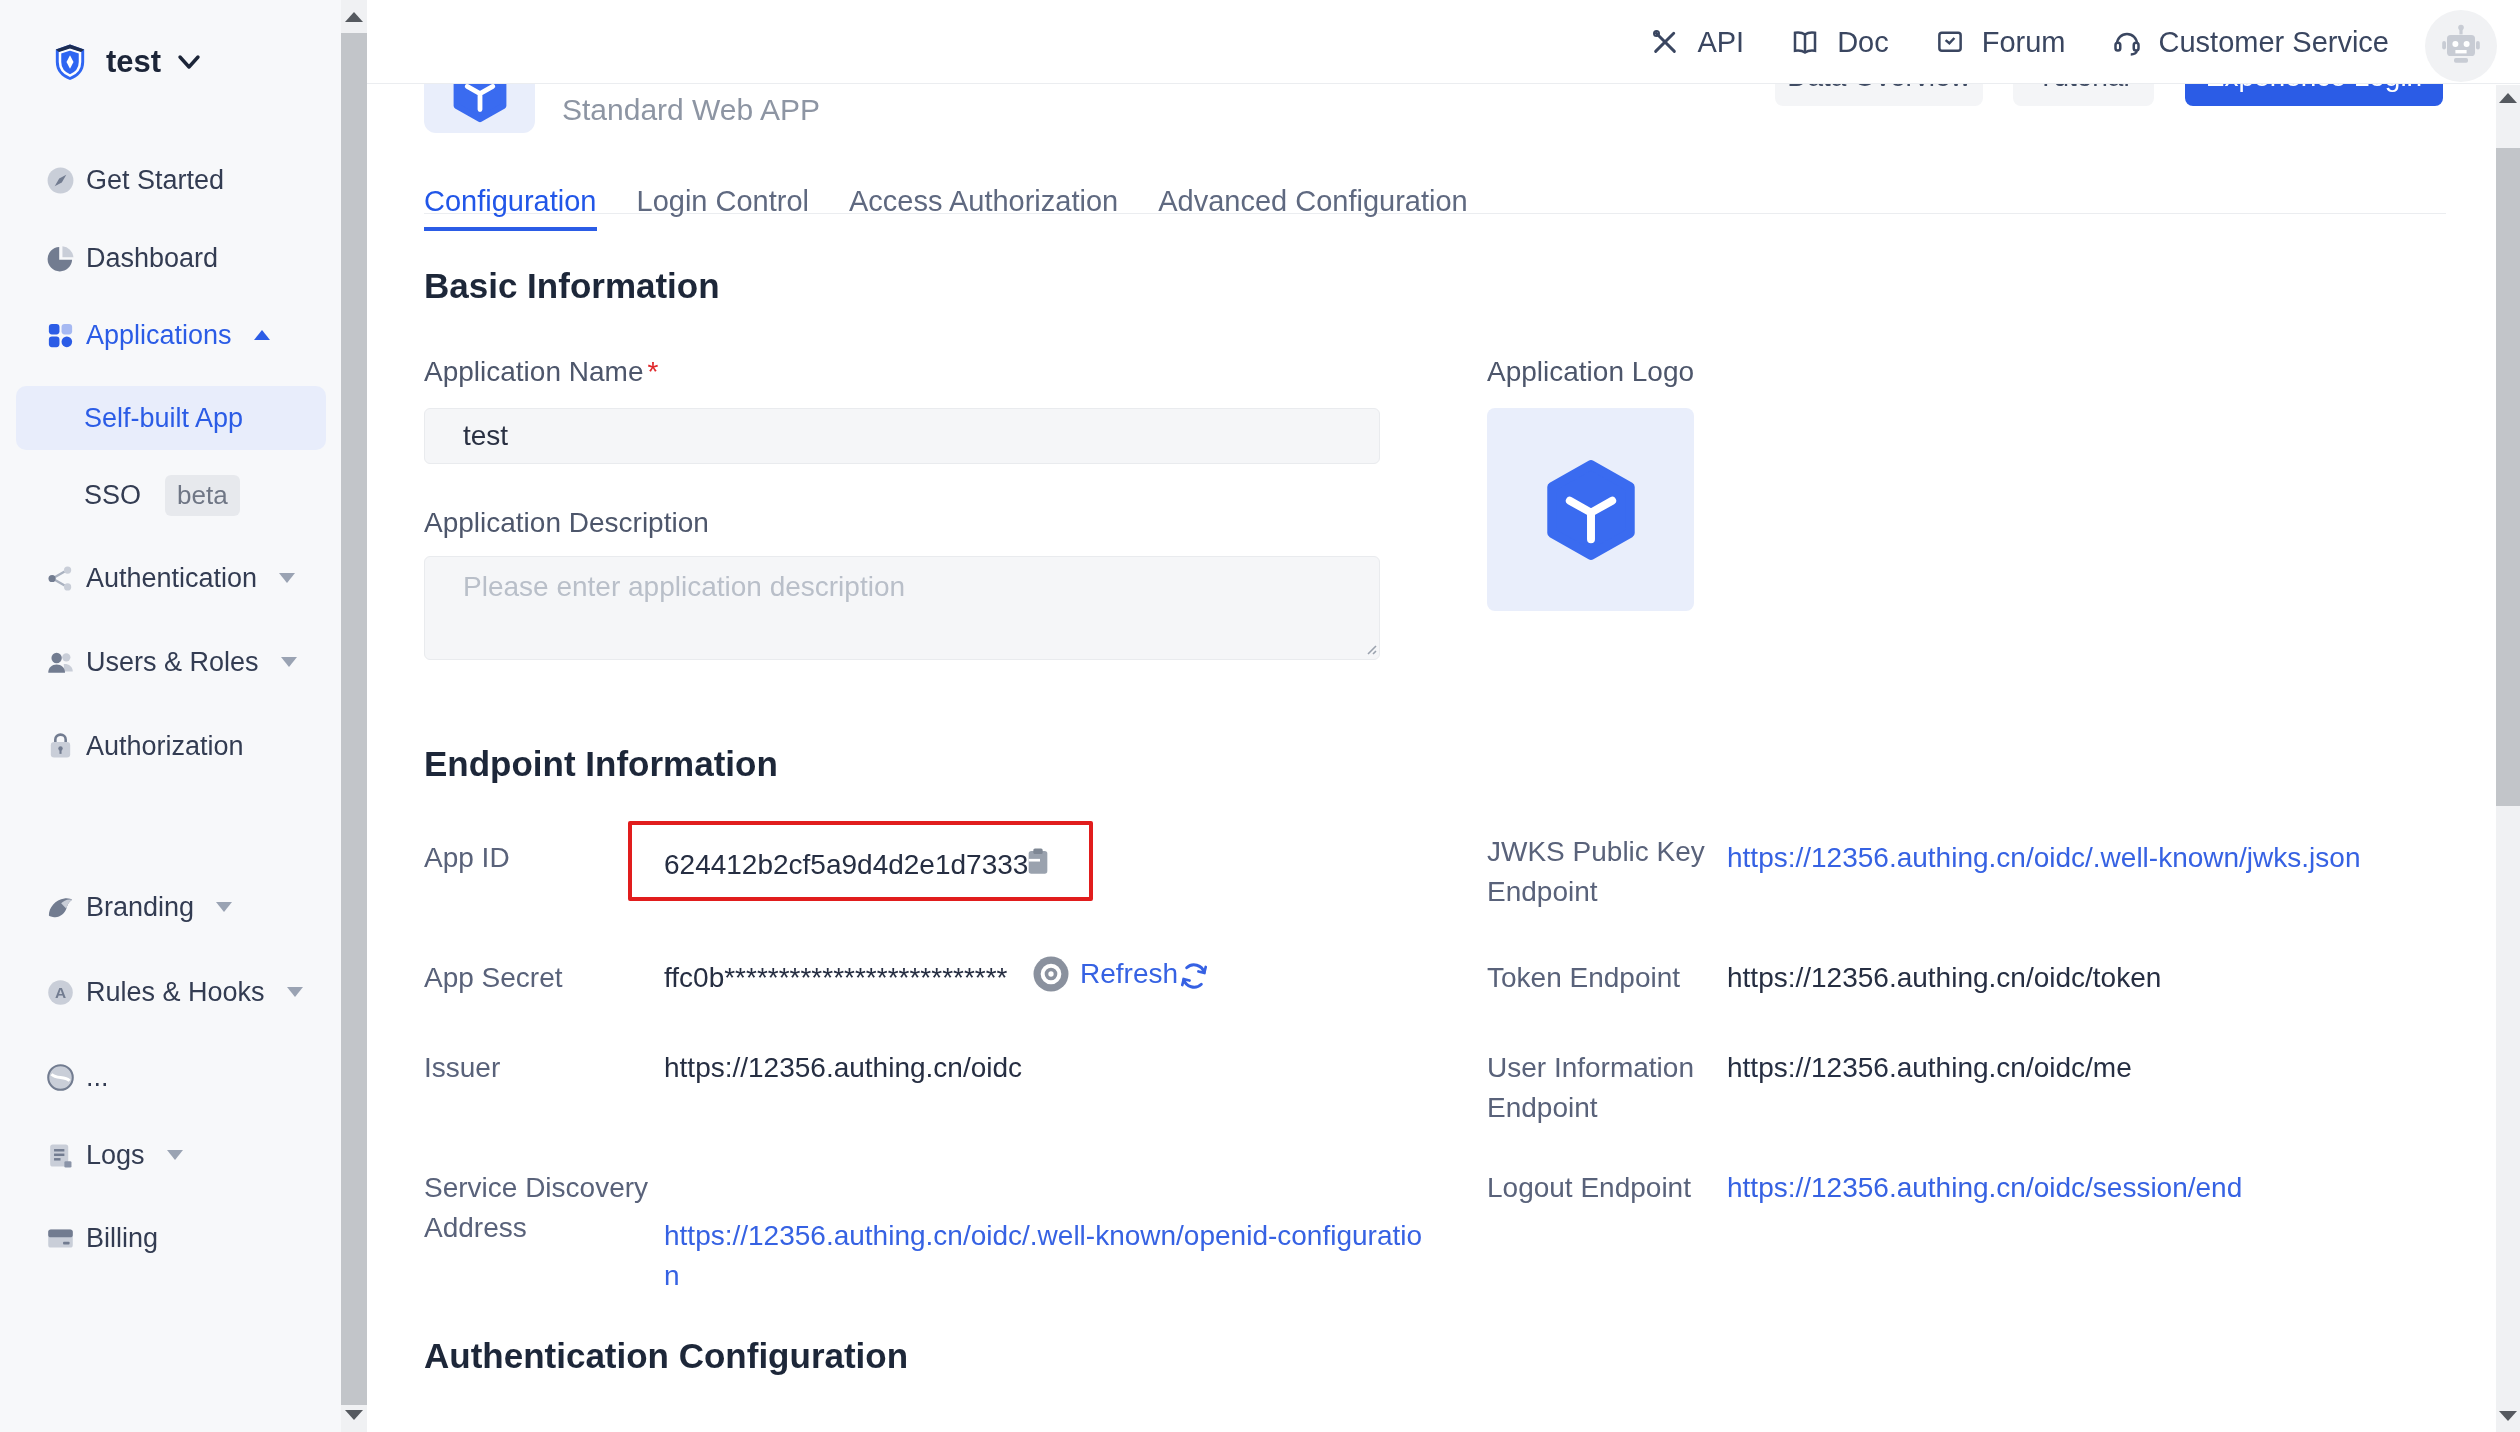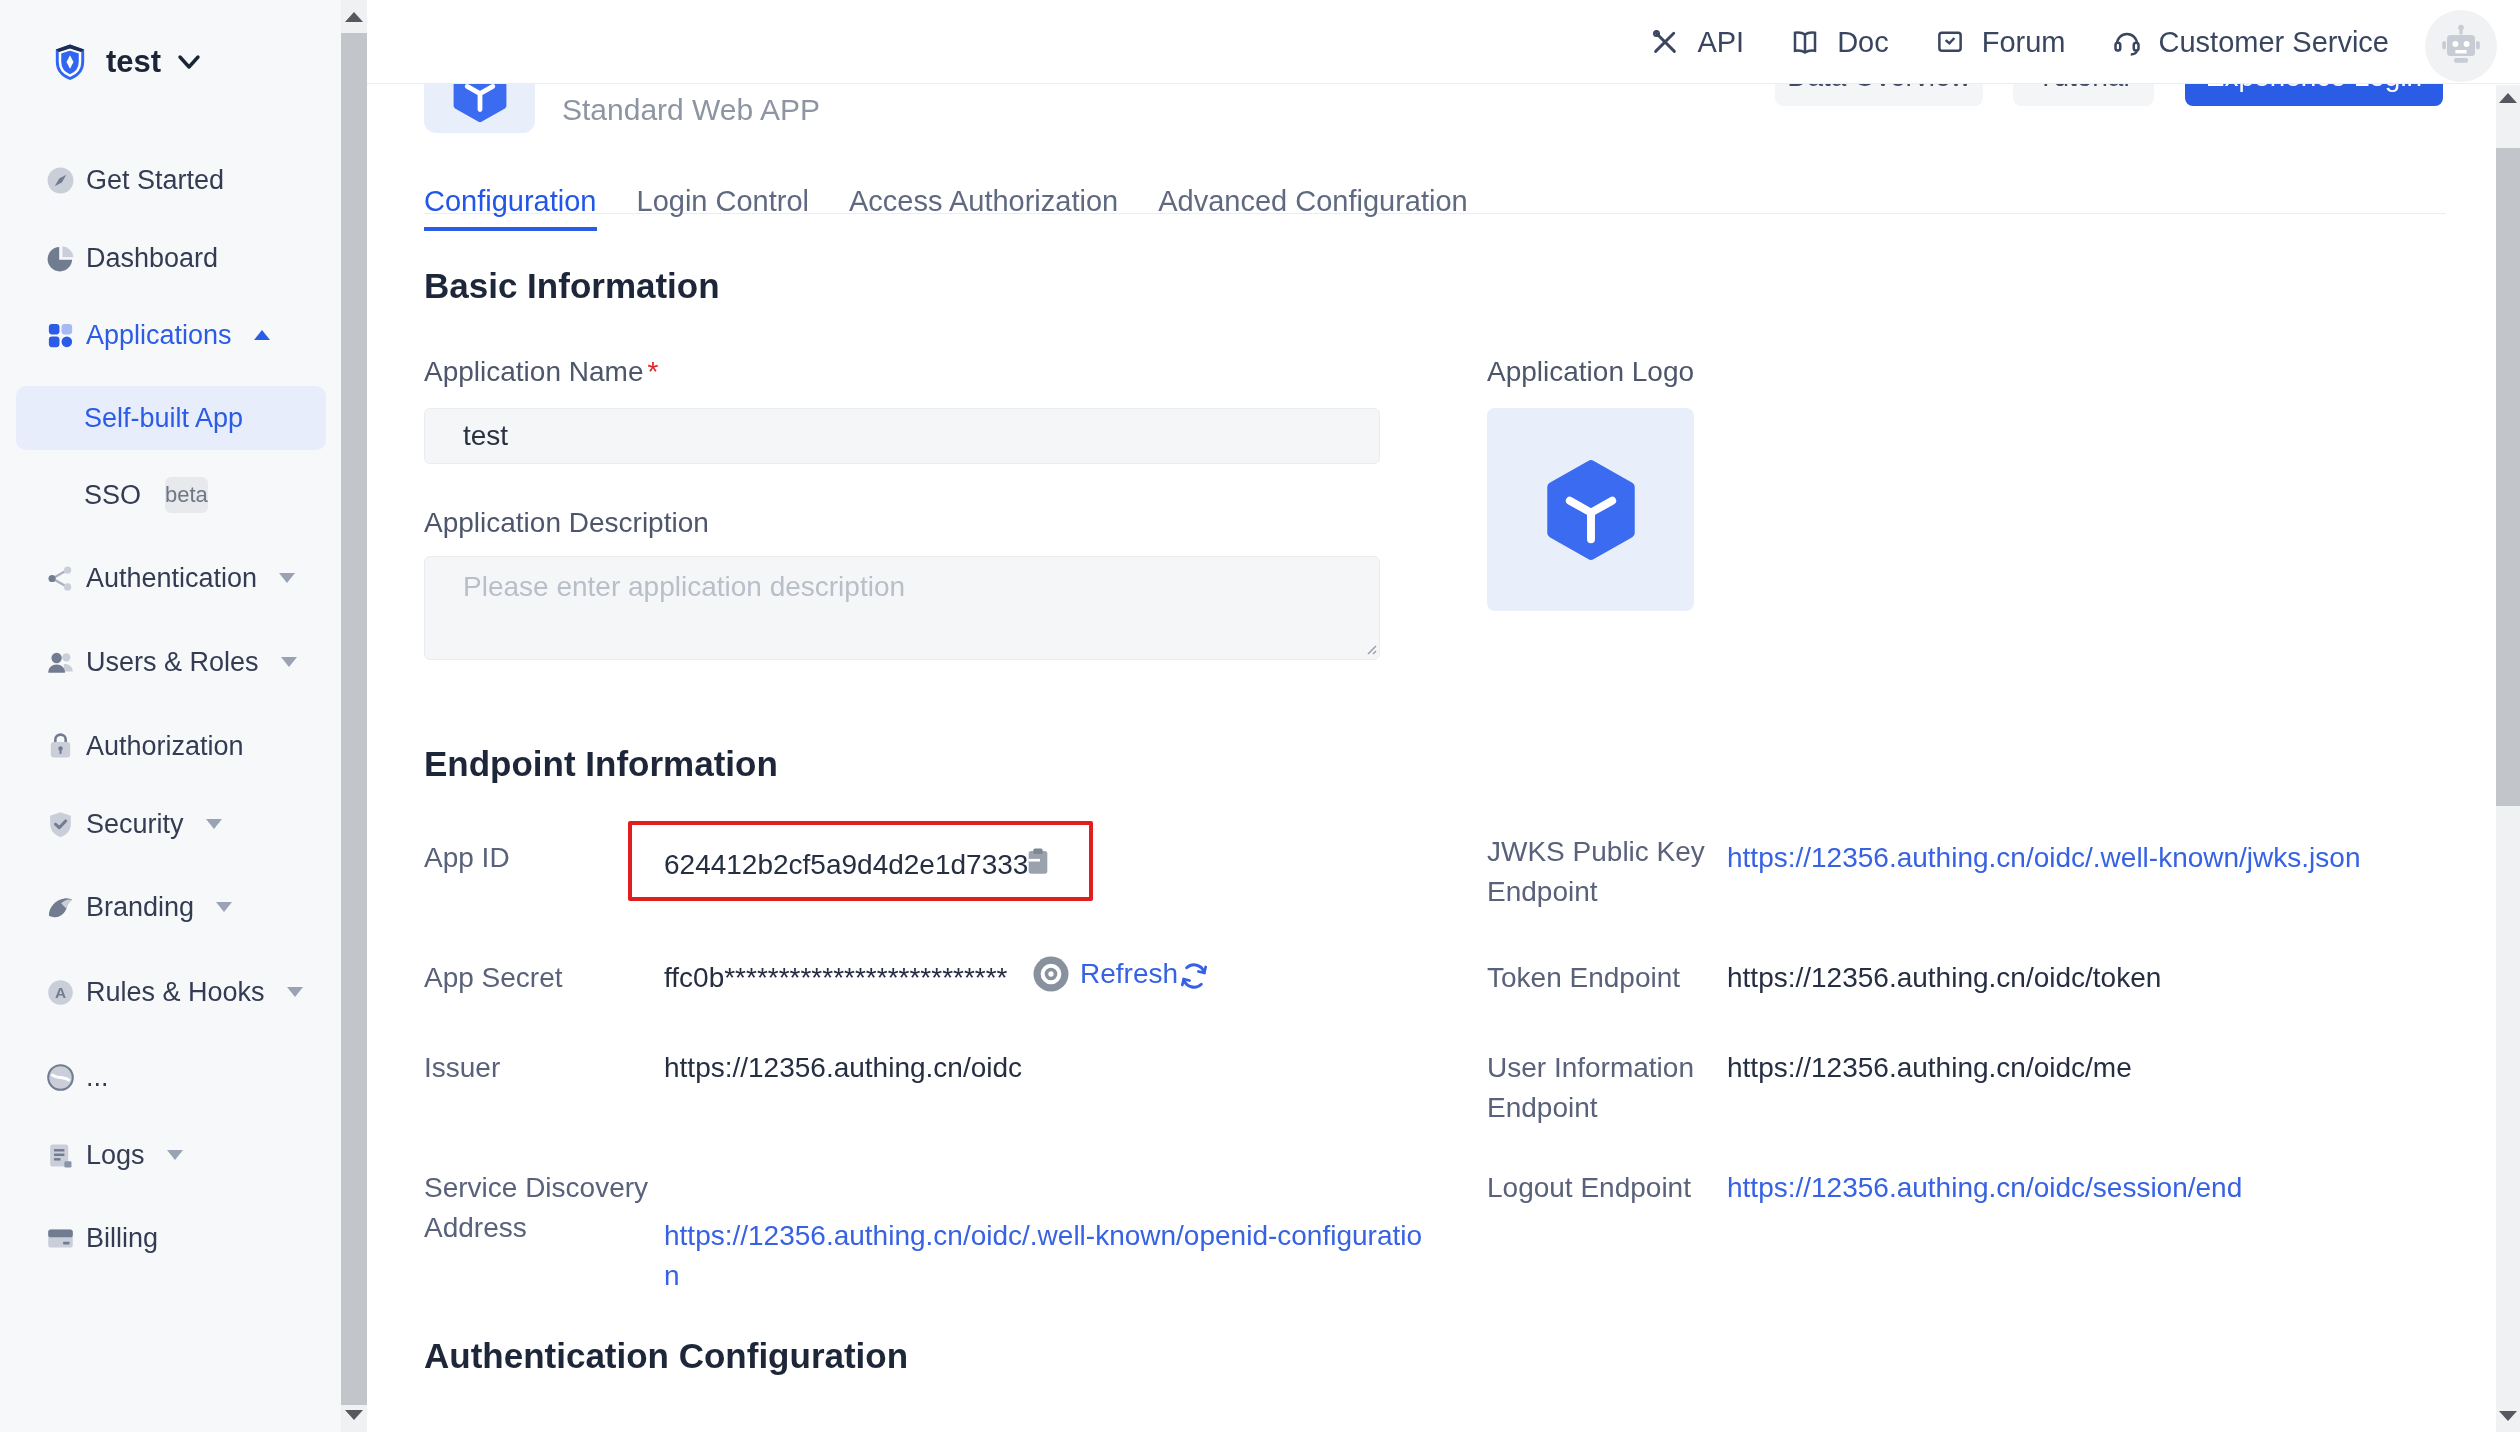--- a/index.html
+++ b/index.html
@@ -9,21 +9,21 @@
   
   .sidebar { position:absolute; left:0; top:0; width:341px; height:1432px; background:#f7f8fa; z-index:10; }
   .ws-row { position:absolute; left:50px; top:42px; display:flex; align-items:center; gap:16px; cursor:pointer; }
   .ws-name { font-size:31px; font-weight:bold; color:#1c2538; }
   .side-item { position:absolute; left:0; width:341px; height:64px; display:flex; align-items:center; padding-left:45px; gap:10px; cursor:pointer; }
   .side-icon { width:31px; height:31px; display:inline-flex; flex:none; }
   .side-label { font-size:27px; color:#333c52; margin-left:0px; white-space:nowrap; }
   .side-label.blue { color:#2b5ce6; }
   .side-sub { padding-left:84px; }
   .pill { left:16px; width:310px; background:#e8edfb; border-radius:10px; padding-left:68px; }
-  .badge { background:#e7e9ed; color:#6f7685; font-size:22px; border-radius:6px; padding:5px 0; margin-left:14px; }
+  .badge { background:#e7e9ed; color:#6f7685; font-size:26px; border-radius:6px; padding:5px 12px; margin-left:14px; }
   .tri { width:0; height:0; margin-left:12px; }
   .tri.down { border-left:8px solid transparent; border-right:8px solid transparent; border-top:10px solid #9aa3b3; }
   .tri.up { border-left:8px solid transparent; border-right:8px solid transparent; border-bottom:10px solid #2b5ce6; }
 
   
   .sb-side { position:absolute; left:341px; top:0; width:26px; height:1432px; background:#f0f1f3; z-index:40; }
   .sb-main { position:absolute; left:2496px; top:85px; width:24px; height:1347px; background:#f0f1f3; z-index:40; }
   .sb-thumb { position:absolute; left:0; width:100%; background:#c2c5c9; }
   .arrow { width:0; height:0; position:absolute; left:50%; transform:translateX(-50%); }
   .arrow.up { border-left:9px solid transparent; border-right:9px solid transparent; border-bottom:10px solid #55595f; }
@@ -160,30 +160,20 @@
         <svg viewBox="0 0 24 24" width="31" height="31">
           <path d="M8 9 V6.5 C8 4.3 9.8 2.8 12 2.8 C14.2 2.8 16 4.3 16 6.5 V9" fill="none" stroke="#727c90" stroke-width="2"></path>
           <rect x="4.5" y="8.5" width="15" height="12" rx="2.5" fill="#c9ced8"></rect>
           <circle cx="12" cy="13.5" r="1.7" fill="#727c90"></circle>
           <rect x="11.2" y="14.5" width="1.6" height="3.2" fill="#727c90"></rect>
         </svg>
       </span>
     <span class="side-label">Authorization</span>
   </div>
 
-  <div class="side-item" style="top:792px">
-    <span class="side-icon">
-        <svg viewBox="0 0 24 24" width="31" height="31">
-          <path d="M12 2.5 L20 5.2 V11.5 C20 16.8 16.7 20.3 12 21.8 C7.3 20.3 4 16.8 4 11.5 V5.2 Z" fill="#c9ced8"></path>
-          <path d="M8.2 11.8 L11 14.5 L16 9.3" fill="none" stroke="#727c90" stroke-width="2.4" stroke-linecap="round" stroke-linejoin="round"></path>
-        </svg>
-      </span>
-    <span class="side-label">Security</span>
-    <span class="tri down"></span>
-  </div>
 
   <div class="side-item" style="top:875px">
     <span class="side-icon">
         <svg viewBox="0 0 24 24" width="31" height="31">
           <path d="M3 18 C3 12 8 6 15 5 C18 4.6 20.5 5.5 21 6 C18 8 17.5 10 16.5 13 C15.5 16.2 12 19.5 8 19.5 C5.5 19.5 3 18.8 3 18 Z" fill="#727c90"></path>
           <path d="M21 6 C18 8 17.5 10 16.5 13 L12.5 8.8 C14.3 6.8 17.5 5 21 6 Z" fill="#c9ced8"></path>
         </svg>
       </span>
     <span class="side-label">Branding</span>
     <span class="tri down"></span>

